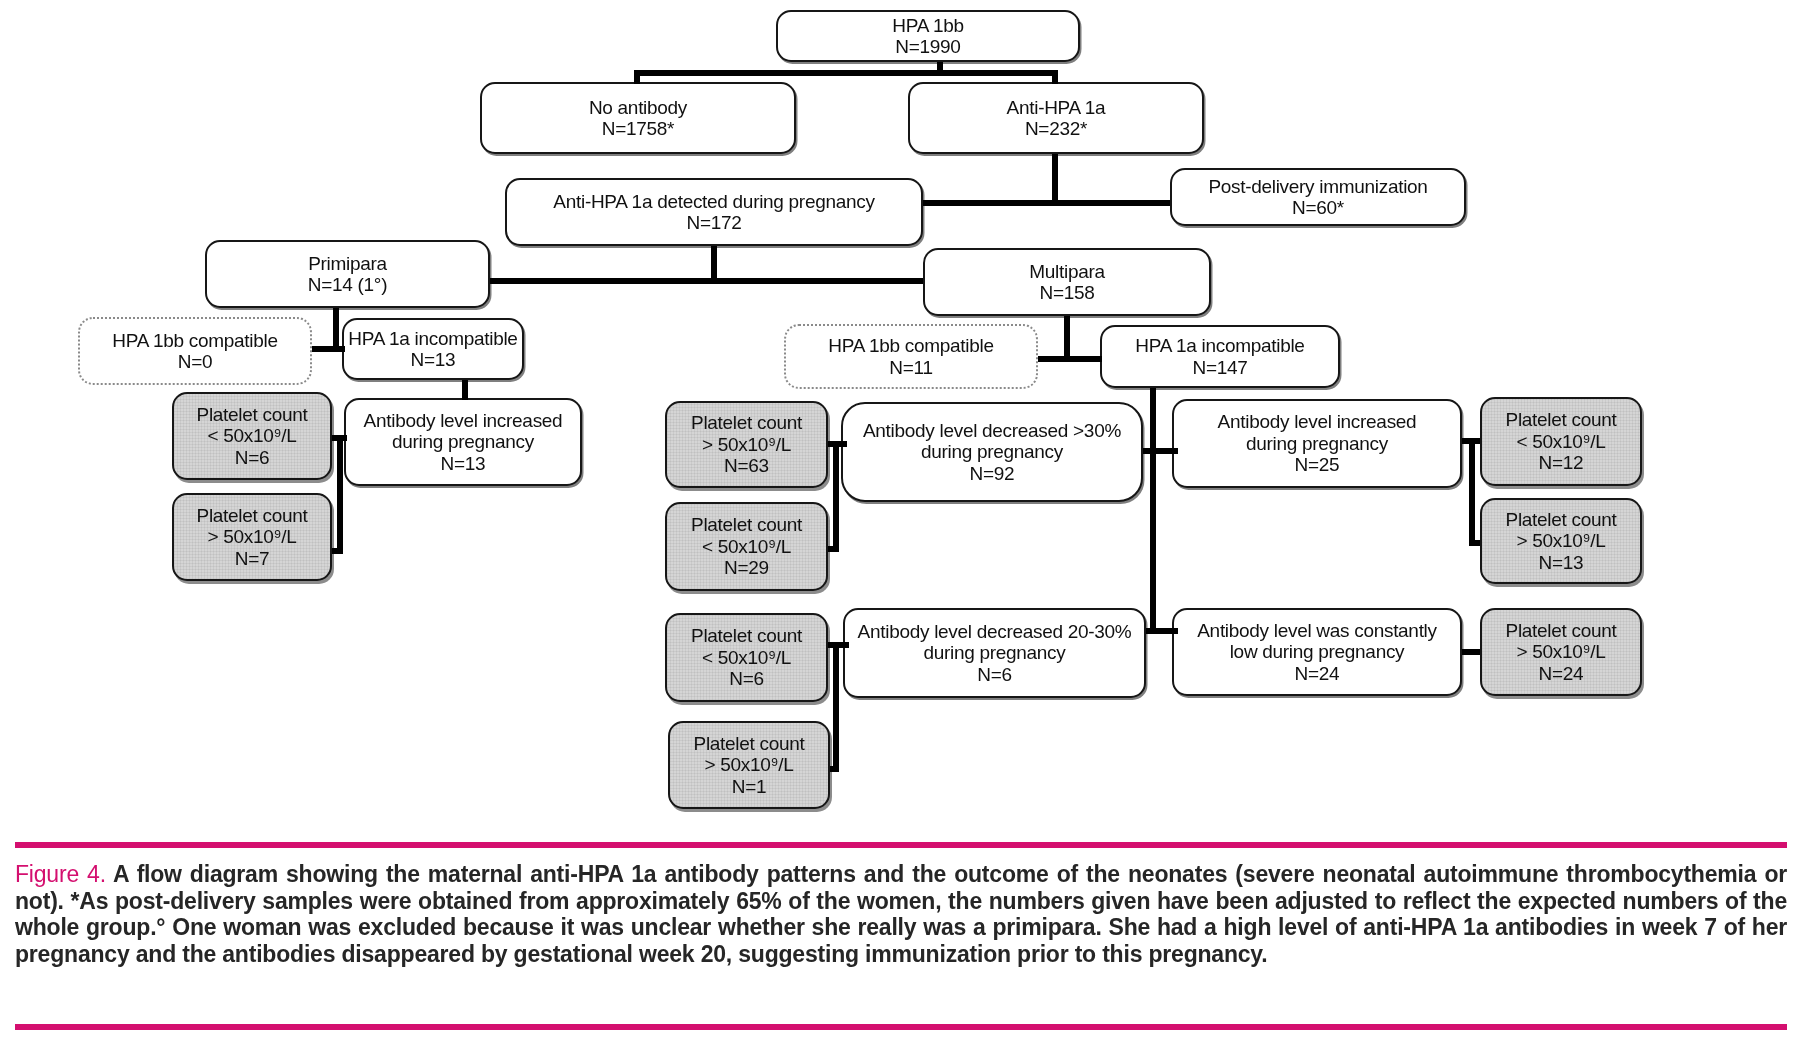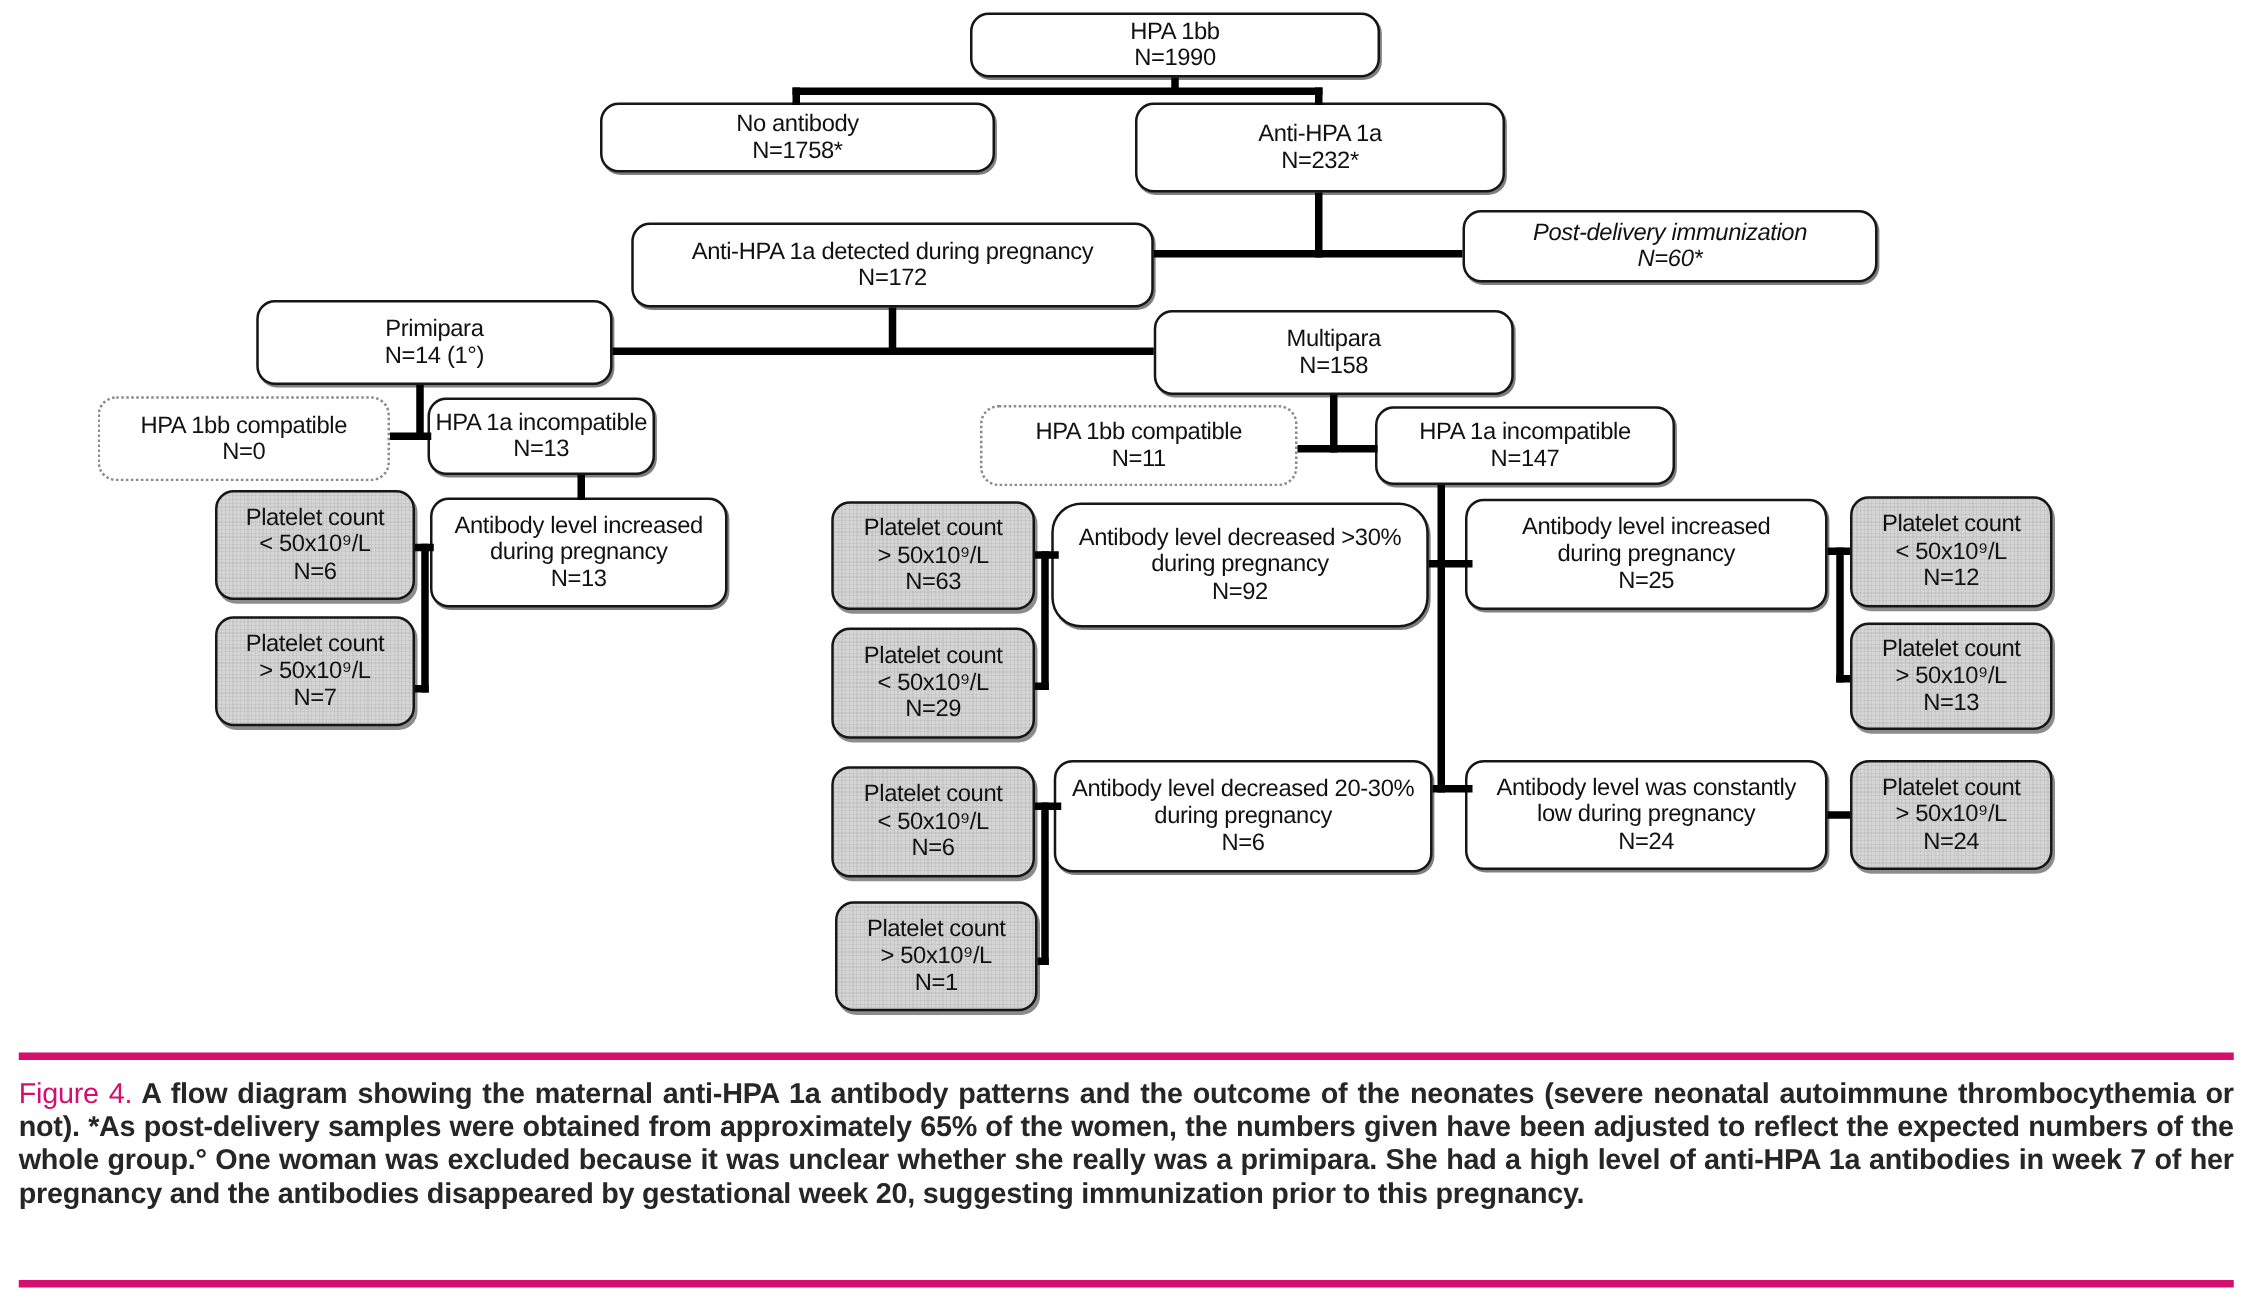--- a/index.html
+++ b/index.html
@@ -35,37 +35,37 @@
     color:#262626; letter-spacing:-0.2px;
   }
   .caption .flabel { font-weight:normal; }
 </style>
 </head>
 <body>
 
 <div class="figure">
 
   <div>
-      <div class="node " style="left: 776px; top: 10px; width: 328px; height: 52px;">
+      <div class="node " style="left: 776px; top: 10px; width: 304px; height: 52px;">
         <div class="nline">HPA 1bb</div>
         <div class="nline">N=1990</div>
       </div>
-      <div class="node " style="left: 480px; top: 82px; width: 316px; height: 56px;">
+      <div class="node " style="left: 480px; top: 82px; width: 316px; height: 72px;">
         <div class="nline">No antibody</div>
         <div class="nline">N=1758*</div>
       </div>
       <div class="node " style="left: 908px; top: 82px; width: 296px; height: 72px;">
         <div class="nline">Anti-HPA 1a</div>
         <div class="nline">N=232*</div>
       </div>
       <div class="node " style="left: 505px; top: 178px; width: 418px; height: 68px;">
         <div class="nline">Anti-HPA 1a detected during pregnancy</div>
         <div class="nline">N=172</div>
       </div>
-      <div class="node " style="left: 1170px; top: 168px; width: 332px; height: 58px; font-style: italic;">
+      <div class="node " style="left: 1170px; top: 168px; width: 296px; height: 58px;">
         <div class="nline">Post-delivery immunization</div>
         <div class="nline">N=60*</div>
       </div>
       <div class="node " style="left: 205px; top: 240px; width: 285px; height: 68px;">
         <div class="nline">Primipara</div>
         <div class="nline">N=14 (1°)</div>
       </div>
       <div class="node " style="left: 923px; top: 248px; width: 288px; height: 68px;">
         <div class="nline">Multipara</div>
         <div class="nline">N=158</div>

